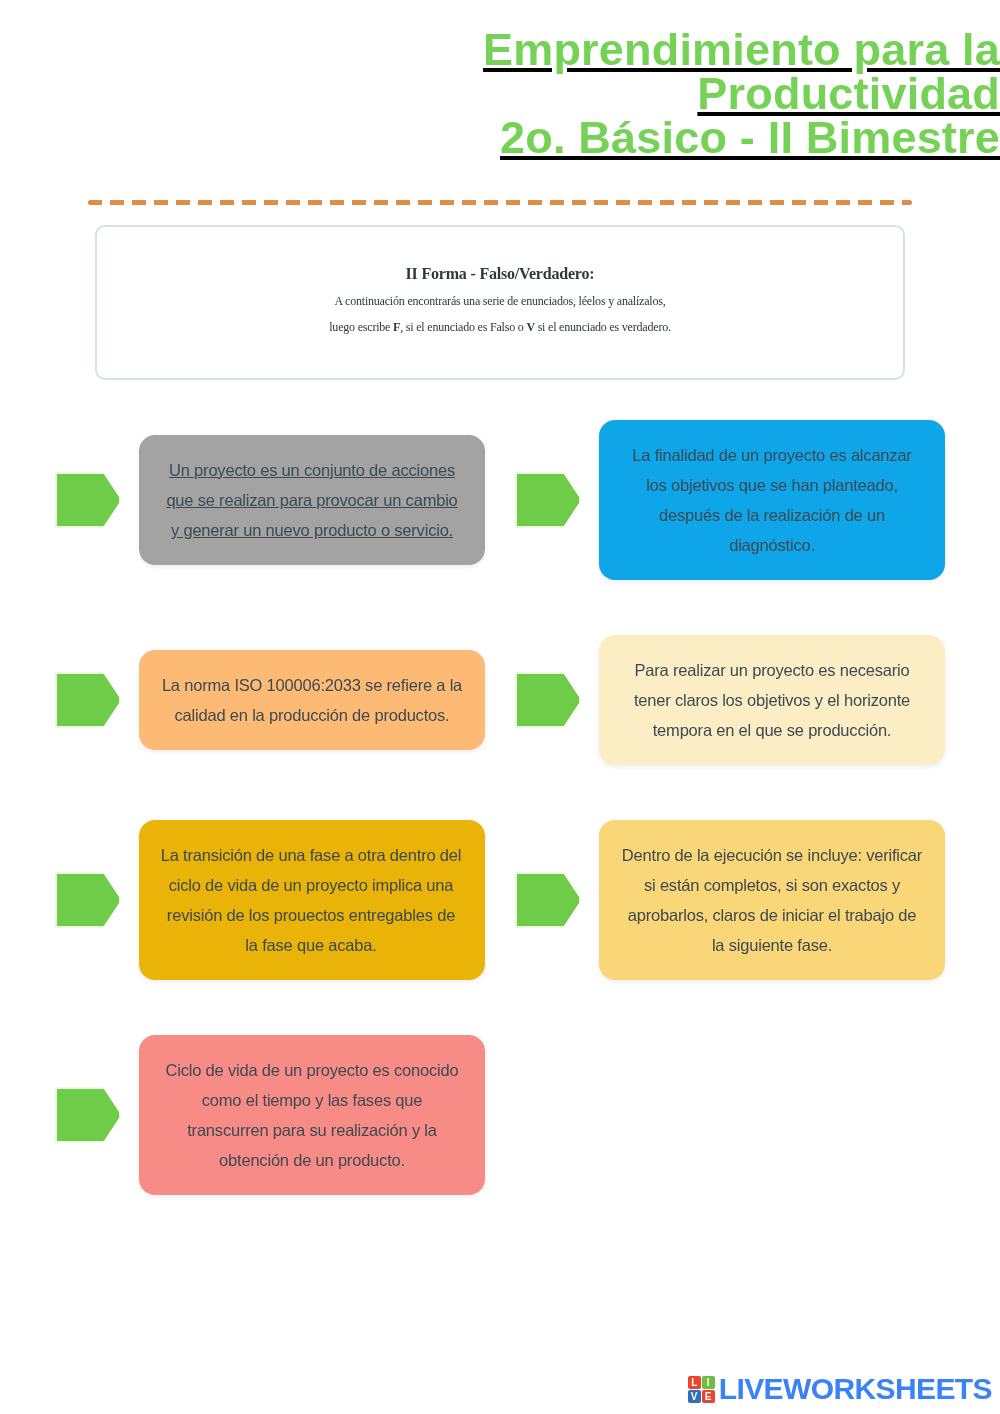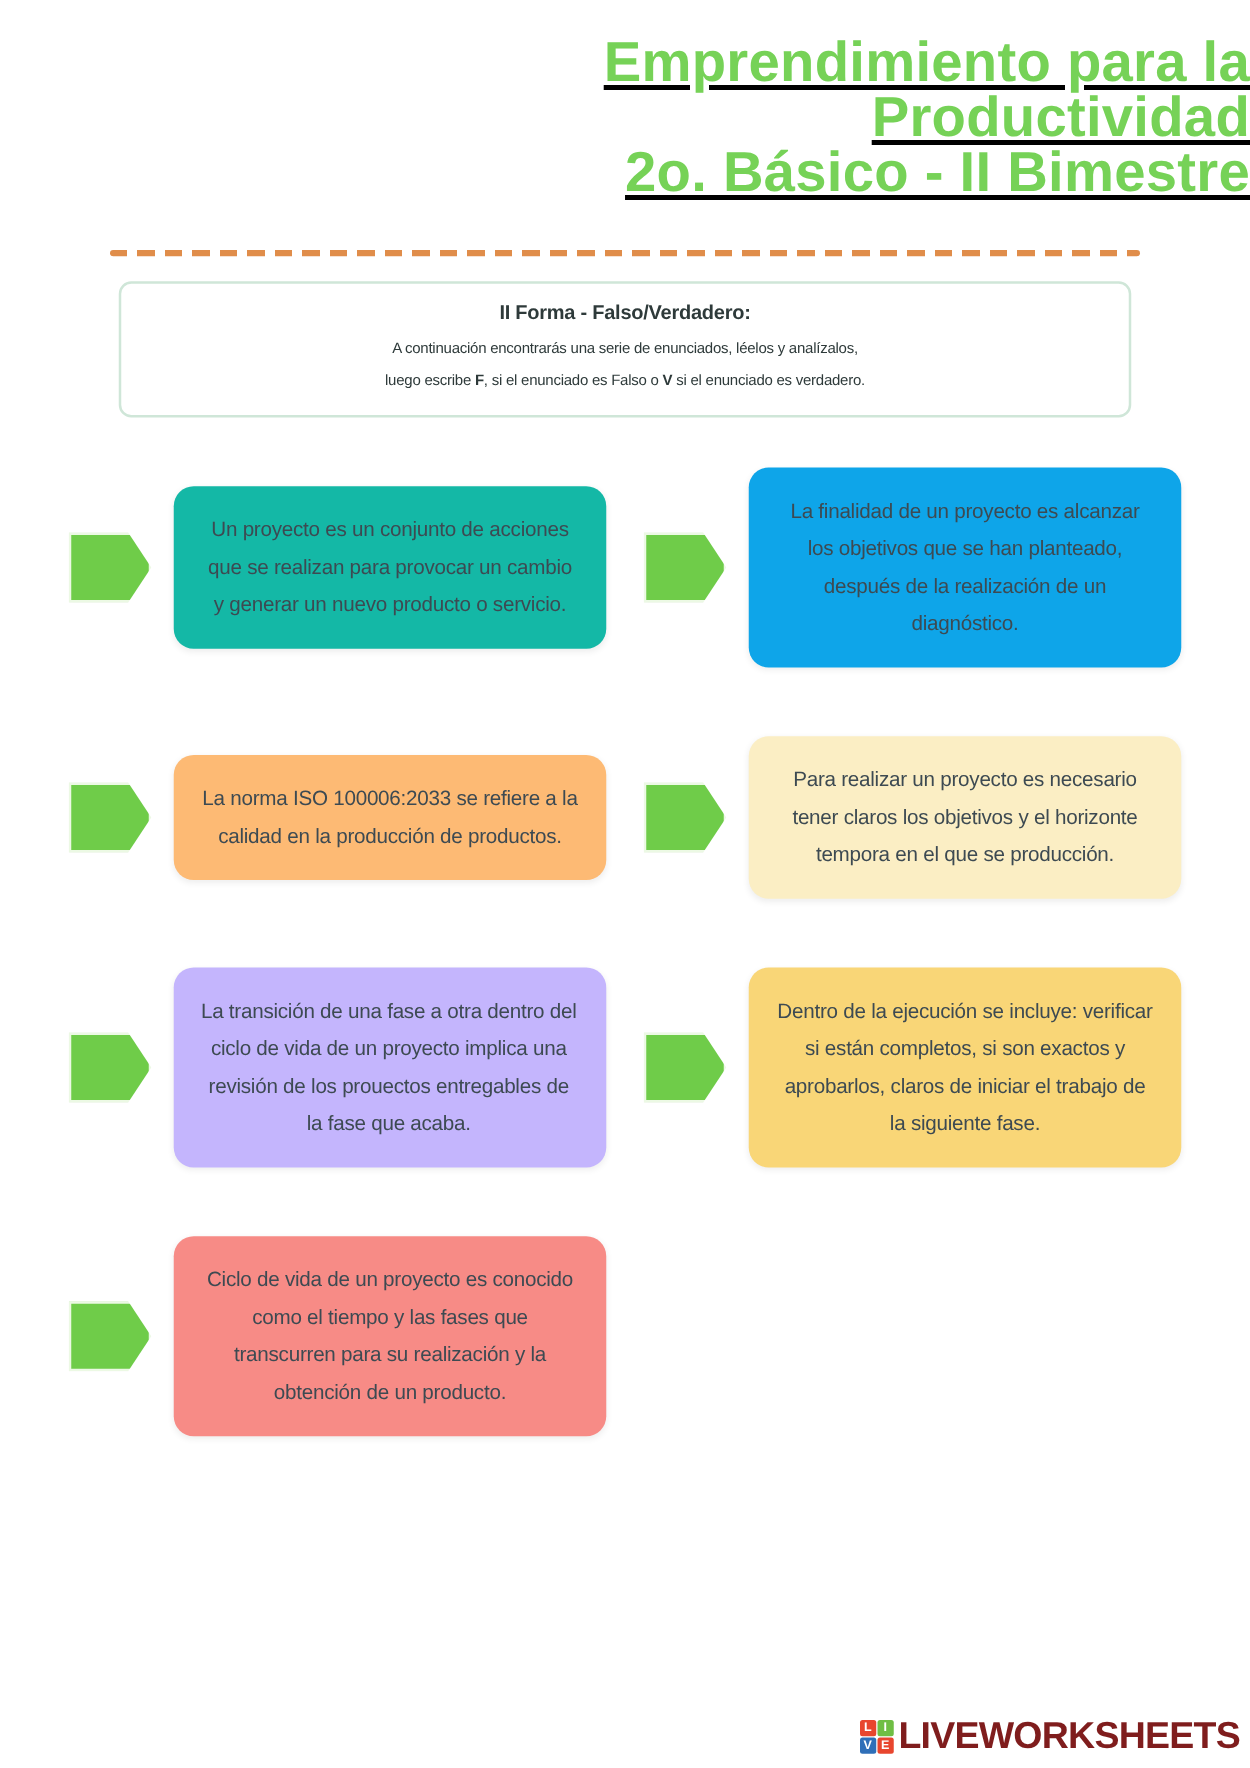--- a/index.html
+++ b/index.html
@@ -37,29 +37,30 @@
     border-radius: 3px;
     background-image: repeating-linear-gradient(
         to right,
         #e08d4a 0px, #e08d4a 14px,
         rgba(255,255,255,0) 14px, rgba(255,255,255,0) 22px);
   }
 
   
   .instructions {
     margin: 20px 95px 0 95px;
-    height: 109px;
+    height: 155px;
     border: 2px solid #cfe6d8;
     border-radius: 10px;
     background: #ffffff;
     display: flex;
     flex-direction: column;
     align-items: center;
     justify-content: center;
     padding: 0 28px;
+    font-family: Liberation Serif, serif;
   }
   .instr-heading {
     font-size: 16px;
     font-weight: 700;
     color: #2e3a3a;
     margin-bottom: 5px;
     letter-spacing: -0.2px;
   }
   .instr-line {
     font-size: 12px;
@@ -105,26 +106,26 @@
     font-size: 16.5px;
     line-height: 30px;
     text-align: center;
     letter-spacing: -0.2px;
     box-shadow: 0 2px 5px rgba(0,0,0,0.07);
     display: flex;
     align-items: center;
     justify-content: center;
   }
 
-  .c-lightblue { background: #14b8a6; }
+  .c-lightblue { background: #a3a3a3; text-decoration: underline; }
   .c-mint      { background: #0ea5e9; text-align: center; }
   .c-blue      { background: #8ed2f5; }
   .c-teal      { background: #fdba74; }
   .c-cream     { background: #fbeec4; }
-  .c-pinklight { background: #c4b5fd; padding-left: 20px; }
+  .c-pinklight { background: #eab308; padding-left: 20px; }
   .c-yellow    { background: #f9d677; }
   .c-pink      { background: #f78b86; }
 
   
   .footer {
     position: absolute;
     right: 8px;
     bottom: 8px;
     display: flex;
     align-items: center;
@@ -145,21 +146,21 @@
     font-weight: 700;
     line-height: 13px;
     text-align: center;
     font-family: "Liberation Sans", sans-serif;
   }
   .t-l { background: #e8462e; }
   .t-i { background: #6fbe44; }
   .t-v { background: #2f6fb8; }
   .t-e { background: #e8462e; }
   .logo-word {
-    color: #7f1d1d;
+    color: #3b82f6;
     font-size: 30px;
     font-weight: 700;
     letter-spacing: -0.6px;
   }
 </style>
 </head>
 <body>
 
 <div class="title-block">
   <div class="title-line">Emprendimiento para la</div>

